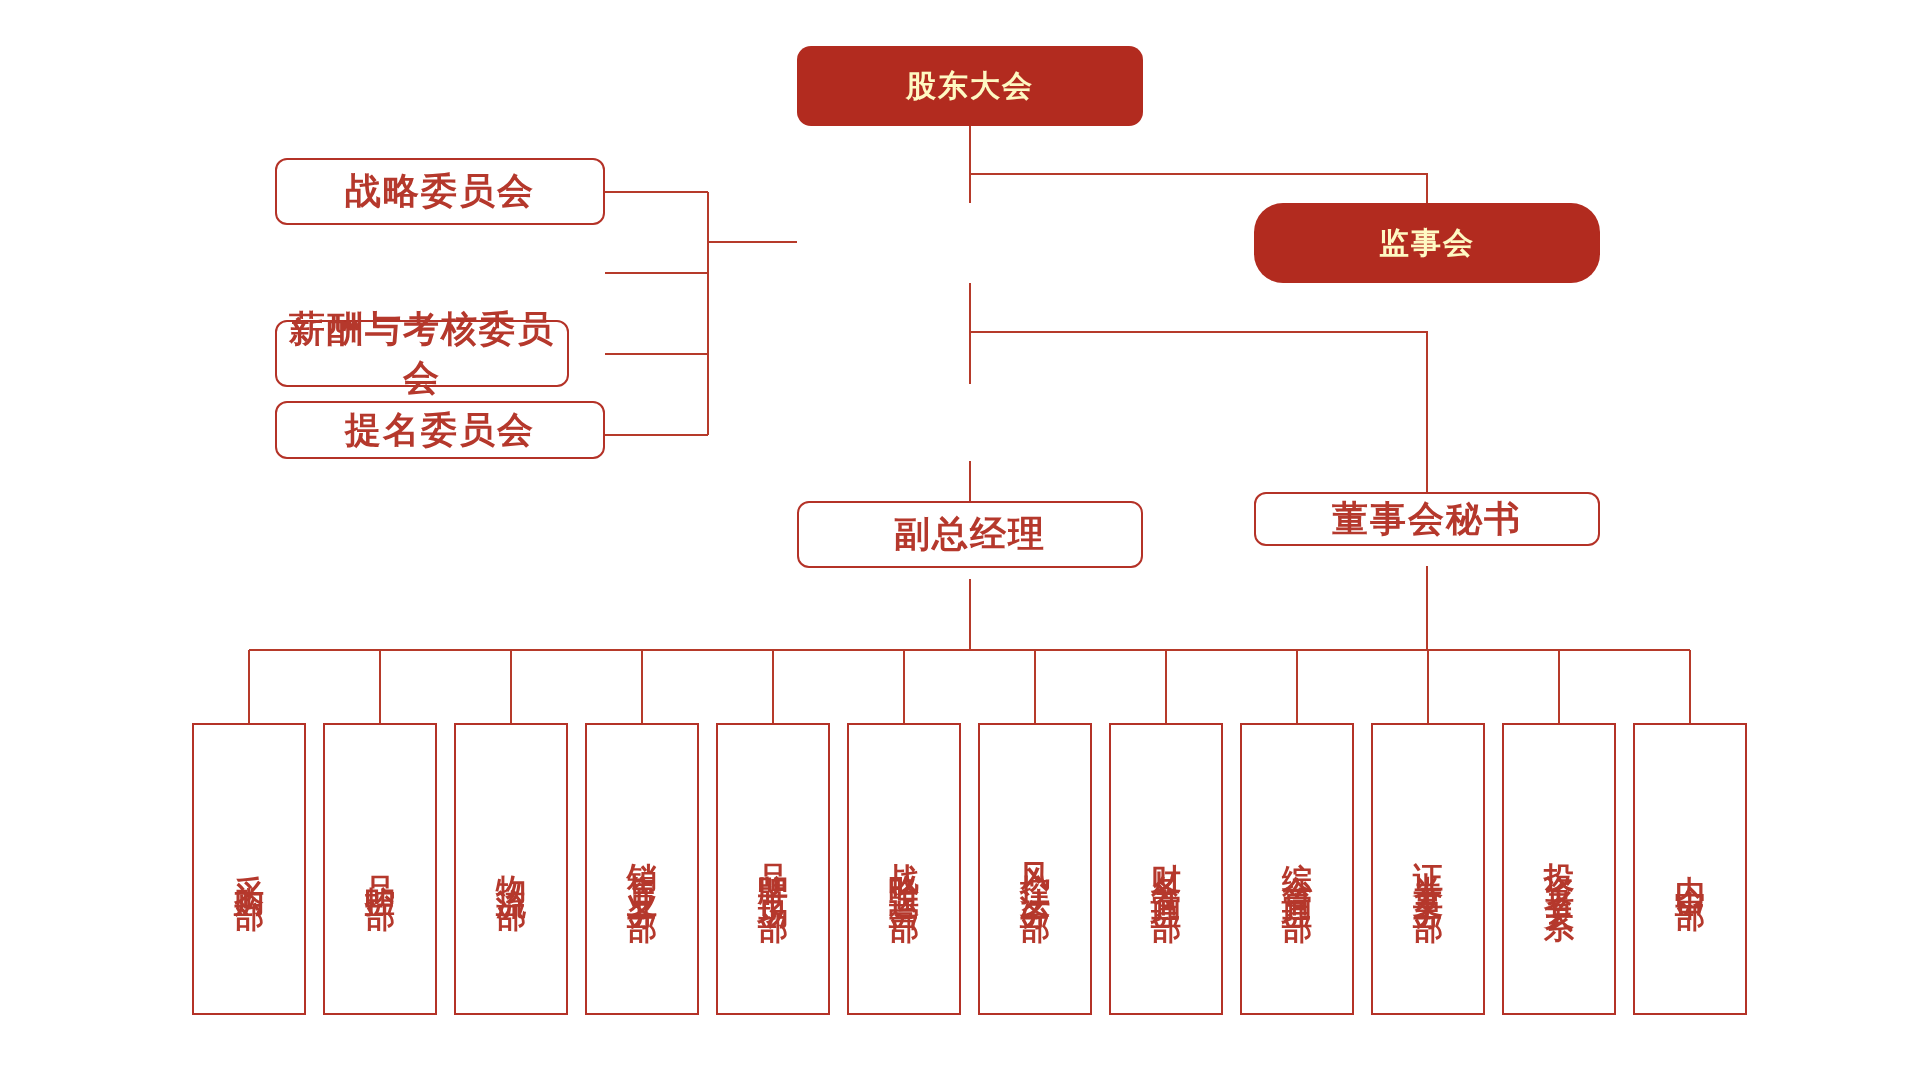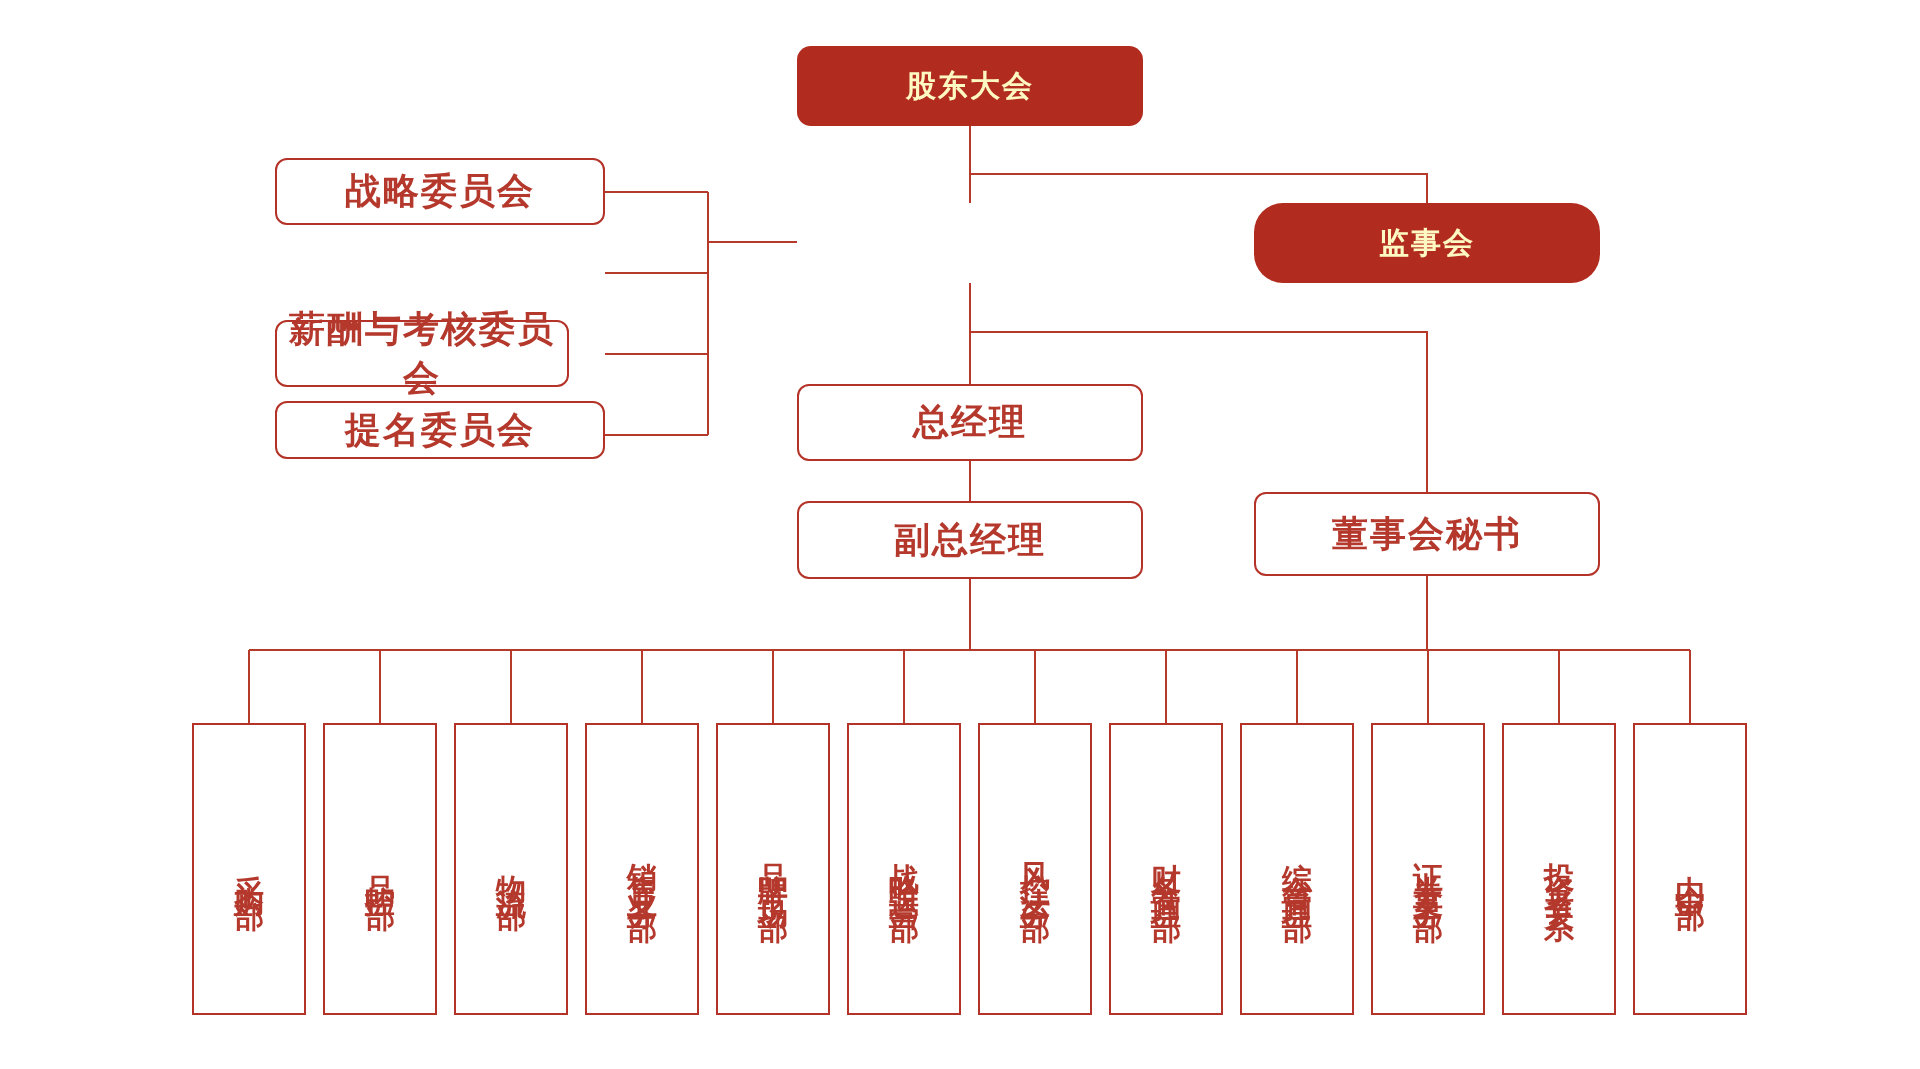--- a/index.html
+++ b/index.html
@@ -87,27 +87,24 @@
   <div class="node box-outline" style="left:275px;top:158px;width:330px;height:67px;">
     <span>战略委员会</span>
   </div>
   <div class="node box-outline" style="left:275px;top:320px;width:294px;height:67px;">
     <span>薪酬与考核委员会</span>
   </div>
   <div class="node box-outline" style="left:275px;top:401px;width:330px;height:58px;">
     <span>提名委员会</span>
   </div>
 
-  <div class="node box-outline" style="left:797px;top:384px;width:346px;height:77px;">
-    <span>总经理</span>
-  </div>
-  <div class="node box-outline" style="left:797px;top:501px;width:346px;height:78px;">
+  <div class="node box-outline" style="left:797px;top:501px;width:346px;height:67px;">
     <span>副总经理</span>
   </div>
-  <div class="node box-outline" style="left:1254px;top:492px;width:346px;height:84px;">
+  <div class="node box-outline" style="left:1254px;top:492px;width:346px;height:54px;">
     <span>董事会秘书</span>
   </div>
 
   <div class="node dept" style="left:192px;top:723px;width:114px;height:292px;">
     <span class="v">采购部</span>
   </div>
   <div class="node dept" style="left:323px;top:723px;width:114px;height:292px;">
     <span class="v">品控部</span>
   </div>
   <div class="node dept" style="left:454px;top:723px;width:114px;height:292px;">

